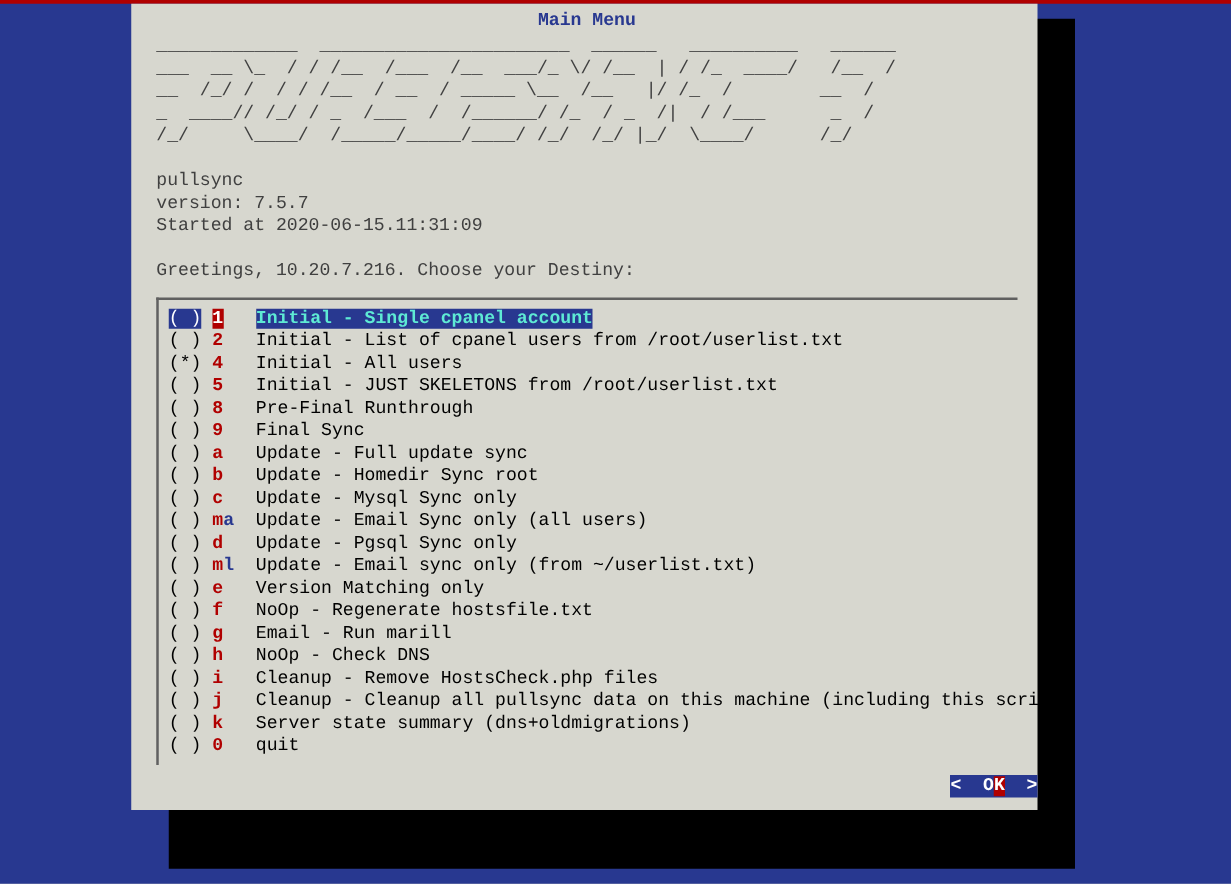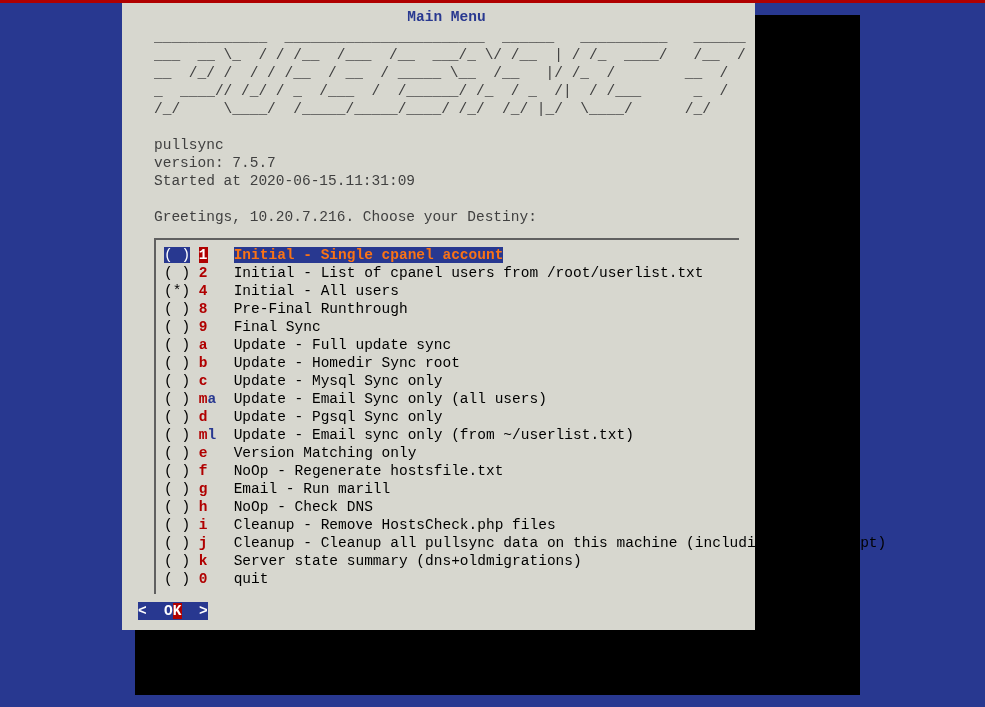--- a/index.html
+++ b/index.html
@@ -21,26 +21,26 @@
   .shadow {
     position: absolute;
     left: 135px;
     top: 15px;
     width: 725px;
     height: 680px;
     background: #000;
   }
   .dialog {
     position: absolute;
-    left: 122px;
+    left: 105px;
     top: 3px;
-    width: 633px;
+    width: 725px;
     background: #d7d7cf;
     color: #000;
-    padding: 0 0 10px 16px;
+    padding: 0 0 10px 4px;
     border: 0;
   }
   .title {
     text-align: center;
     color: #283890;
     font-weight: bold;
     padding: 5px 0 2px 0;
   }
   .hdr {
     padding: 0 16px;
@@ -55,22 +55,22 @@
   }
   .menu-row {
     white-space: pre;
     color: #000;
   }
   .radio { color: #000; }
   .key { color: #b00000; font-weight: bold; }
   .key2 { color: #283890; font-weight: bold; }
   .sel-radio { background: #283890; color: #fff; }
   .sel-key { background: #b00000; color: #fff; font-weight: bold; }
-  .sel-desc { background: #283890; color: #f97316; font-weight: bold; }
-  .btnrow { text-align: left; margin-top: 8px; }
+  .sel-desc { background: #283890; color: #5eead4; font-weight: bold; }
+  .btnrow { text-align: right; margin-top: 8px; }
   .ok-btn {
     display: inline-block;
     background: #283890;
     color: #fff;
     font-weight: bold;
     white-space: pre;
     cursor: pointer;
   }
   .ok-btn .hot { background: #b00000; color: #fff; }
 </style>
@@ -95,20 +95,21 @@
   <div class="hdr">version: 7.5.7</div>
   <div class="hdr">Started at 2020-06-15.11:31:09</div>
   <div class="hdr"> </div>
   <div class="hdr">Greetings, 10.20.7.216. Choose your Destiny:</div>
 
   <div class="menu-frame">
     <div id="menu-list">
         <div class="menu-row"><span class="sel-radio">( )</span> <span class="sel-key">1</span>   <span class="sel-desc">Initial - Single cpanel account</span></div>
         <div class="menu-row"><span class="radio">( )</span> <span class="key">2</span>   <span>Initial - List of cpanel users from /root/userlist.txt</span></div>
         <div class="menu-row"><span class="radio">(*)</span> <span class="key">4</span>   <span>Initial - All users</span></div>
+        <div class="menu-row"><span class="radio">( )</span> <span class="key">5</span>   <span>Initial - JUST SKELETONS from /root/userlist.txt</span></div>
         <div class="menu-row"><span class="radio">( )</span> <span class="key">8</span>   <span>Pre-Final Runthrough</span></div>
         <div class="menu-row"><span class="radio">( )</span> <span class="key">9</span>   <span>Final Sync</span></div>
         <div class="menu-row"><span class="radio">( )</span> <span class="key">a</span>   <span>Update - Full update sync</span></div>
         <div class="menu-row"><span class="radio">( )</span> <span class="key">b</span>   <span>Update - Homedir Sync root</span></div>
         <div class="menu-row"><span class="radio">( )</span> <span class="key">c</span>   <span>Update - Mysql Sync only</span></div>
         <div class="menu-row"><span class="radio">( )</span> <span class="key">m</span><span class="key2">a</span>  <span>Update - Email Sync only (all users)</span></div>
         <div class="menu-row"><span class="radio">( )</span> <span class="key">d</span>   <span>Update - Pgsql Sync only</span></div>
         <div class="menu-row"><span class="radio">( )</span> <span class="key">m</span><span class="key2">l</span>  <span>Update - Email sync only (from ~/userlist.txt)</span></div>
         <div class="menu-row"><span class="radio">( )</span> <span class="key">e</span>   <span>Version Matching only</span></div>
         <div class="menu-row"><span class="radio">( )</span> <span class="key">f</span>   <span>NoOp - Regenerate hostsfile.txt</span></div>

